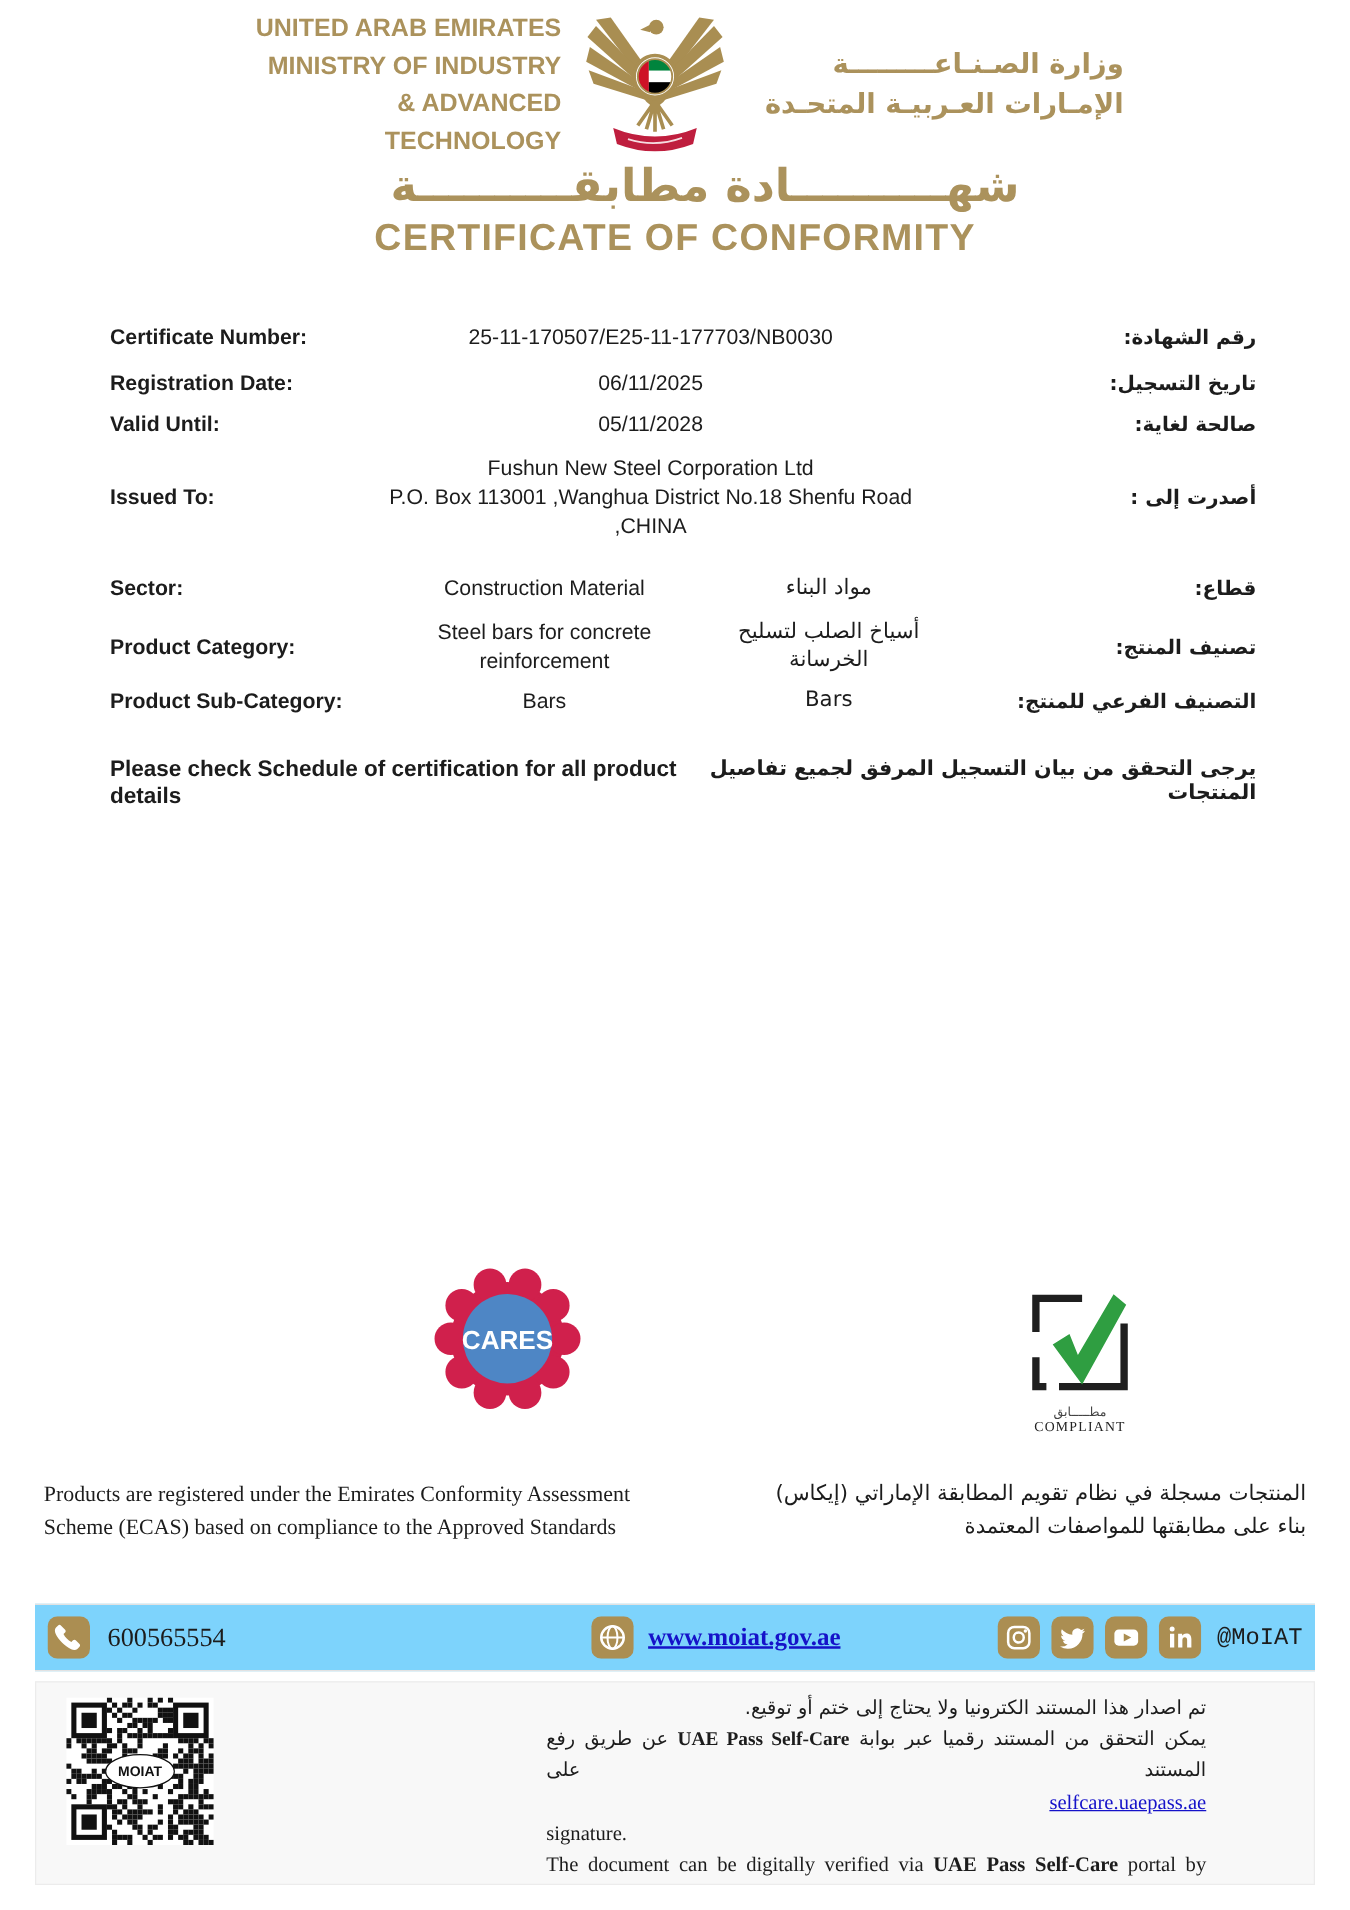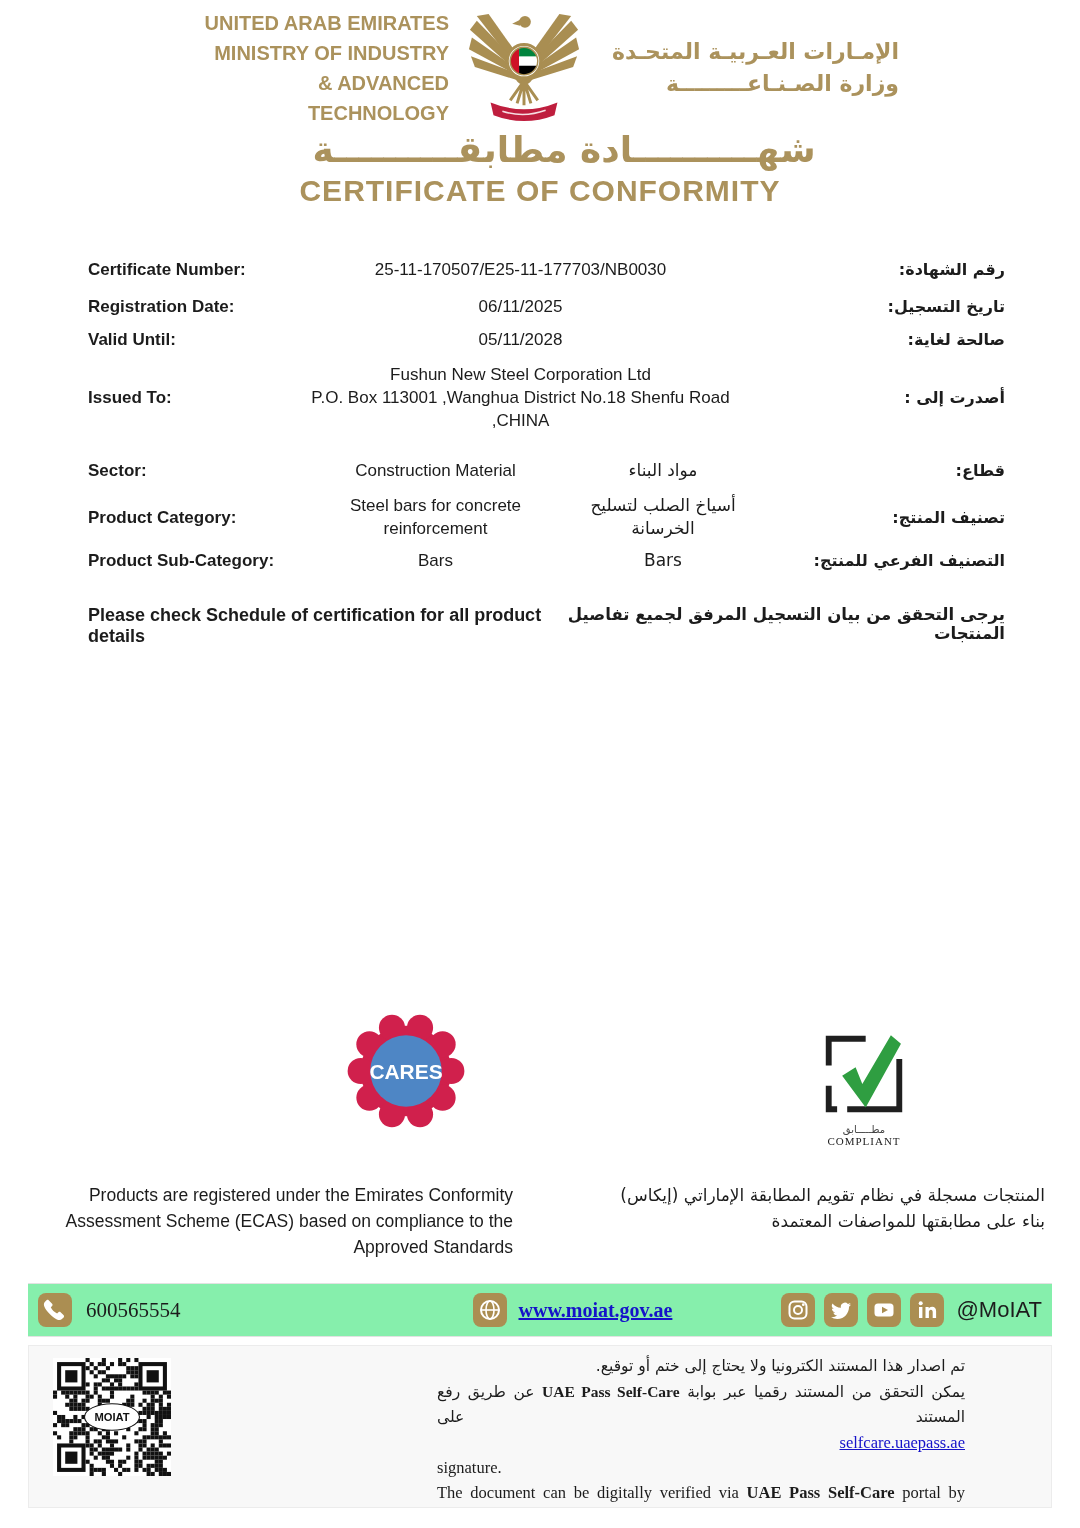--- a/index.html
+++ b/index.html
@@ -41,34 +41,34 @@
   .cares{position:absolute;top:1010px;left:328px;width:156px;text-align:center;}
   .compliant{position:absolute;top:1032px;left:816px;width:96px;text-align:center;}
   .compliant-ar{font-size:10px;color:#444;margin-top:4px;font-family:"DejaVu Sans",sans-serif;}
   .compliant-en{font-size:11px;letter-spacing:1px;color:#222;font-family:"Liberation Serif",serif;}
 
   
   .notified{position:absolute;top:1146px;left:0;width:100%;text-align:center;font-weight:bold;}
   .notified-ar{font-size:20px;font-family:"DejaVu Sans",sans-serif;}
   .notified-en{font-size:17.5px;margin-top:6px;}
   .para-row{position:absolute;top:1182px;left:35px;width:1010px;display:flex;justify-content:space-between;}
-  .para-en{width:478px;font-size:17.5px;line-height:26px;font-family:Liberation Sans, sans-serif;text-align:right;}
+  .para-en{width:478px;font-size:17.5px;line-height:26px;font-family:Liberation Serif, serif;}
   .para-ar{width:425px;font-size:17px;line-height:26px;text-align:right;font-family:"DejaVu Sans",sans-serif;direction:rtl;}
 
   
-  .contact-bar{position:absolute;top:1283px;left:28px;width:1024px;height:54px;background:#86efac;
+  .contact-bar{position:absolute;top:1283px;left:28px;width:1024px;height:54px;background:#7dd3fc;
                border-top:1px solid #e2e2e2;border-bottom:1px solid #e2e2e2;display:flex;align-items:center;
                box-sizing:border-box;padding:0 10px;}
   .icon-badge{width:34px;height:34px;flex:0 0 auto;}
   .phone-group{display:flex;align-items:center;gap:14px;}
   .phone-num{font-size:21px;font-family:"Liberation Serif",serif;}
   .website-group{display:flex;align-items:center;gap:12px;margin-left:292px;}
   .web-link{font-size:20px;font-family:"Liberation Serif",serif;color:#1512c9;text-decoration:underline;font-weight:bold;}
   .social-group{display:flex;align-items:center;gap:9px;margin-left:auto;}
-  .handle{font-size:22px;font-family:Liberation Sans, sans-serif;margin-left:4px;}
+  .handle{font-size:19px;font-family:Liberation Mono, monospace;margin-left:4px;}
 
   
   .bottom-panel{position:absolute;top:1345px;left:28px;width:1024px;height:163px;background:#f8f8f8;
                 border:1px solid #ececec;box-sizing:border-box;}
   .qr{position:absolute;left:24px;top:12px;}
   .verify-text{position:absolute;left:408px;top:8px;width:528px;font-family:"Liberation Serif",serif;
                font-size:16.5px;line-height:25px;}
   .v-ar{direction:rtl;text-align:right;font-family:"DejaVu Sans",sans-serif;font-size:15.5px;}
   .v-ar-just{direction:rtl;text-align:justify;text-align-last:justify;font-family:"DejaVu Sans",sans-serif;font-size:15.5px;}
   .v-link-line{text-align:right;}
@@ -114,22 +114,22 @@
         <rect x="55" y="38" width="19" height="9.4" fill="#00843d"></rect>
         <rect x="55" y="47.4" width="19" height="9.3" fill="#ffffff"></rect>
         <rect x="55" y="56.7" width="19" height="9.3" fill="#000000"></rect>
       </g>
       <circle cx="60" cy="52" r="14" fill="none" stroke="#a98e52" stroke-width="1.5"></circle>
       <path d="M26 94 Q60 108 94 94 L91 107 Q60 119 29 107 Z" fill="#bf1e3e"></path>
       <path d="M38 103 Q60 110 82 102" stroke="#ffffff" stroke-width="1.4" fill="none" opacity="0.85"></path>
     </svg>
 
     <div class="ministry-ar ar">
+      <div>وزارة الصـنـاعـــــــــة</div>
       <div>الإمـارات العـربيـة المتحـدة</div>
-      <div>وزارة الصـنـاعـــــــــة</div>
     </div>
   </div>
 
   <div class="title">
     <div class="title-ar ar">شهــــــــــادة مطابقــــــــــة</div>
     <div class="title-en">CERTIFICATE OF CONFORMITY</div>
   </div>
 
   <div class="details">
 

